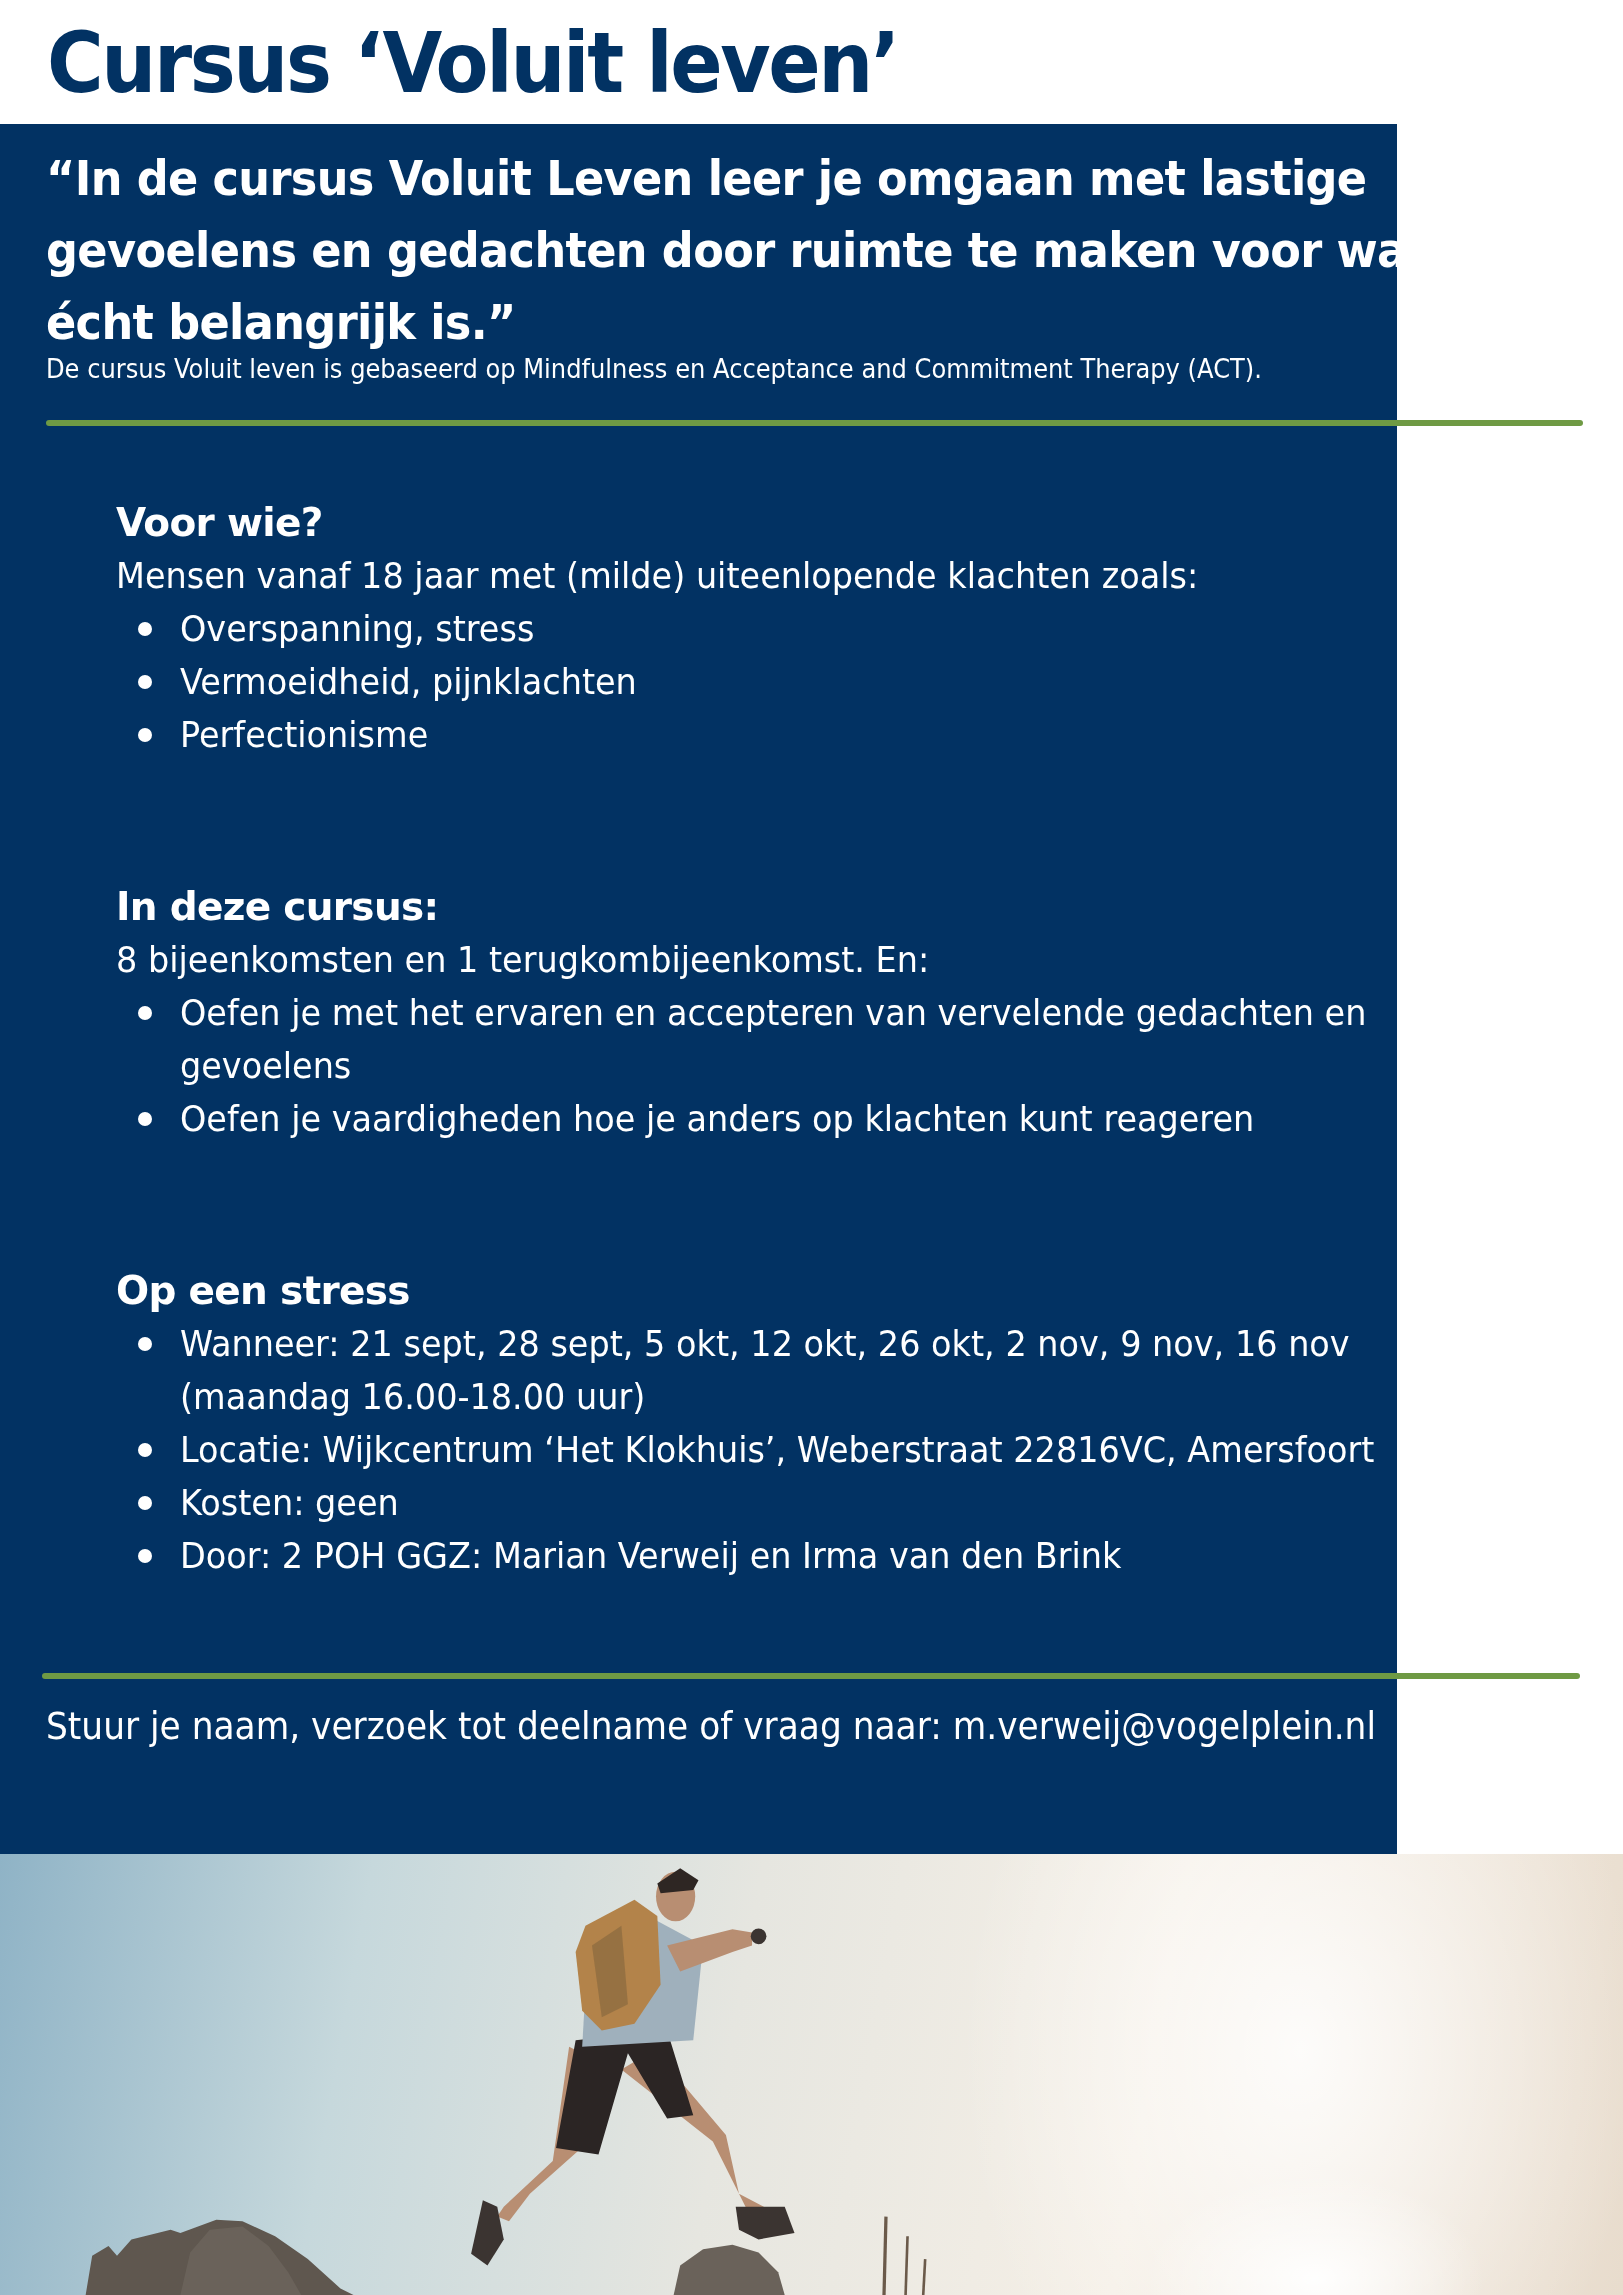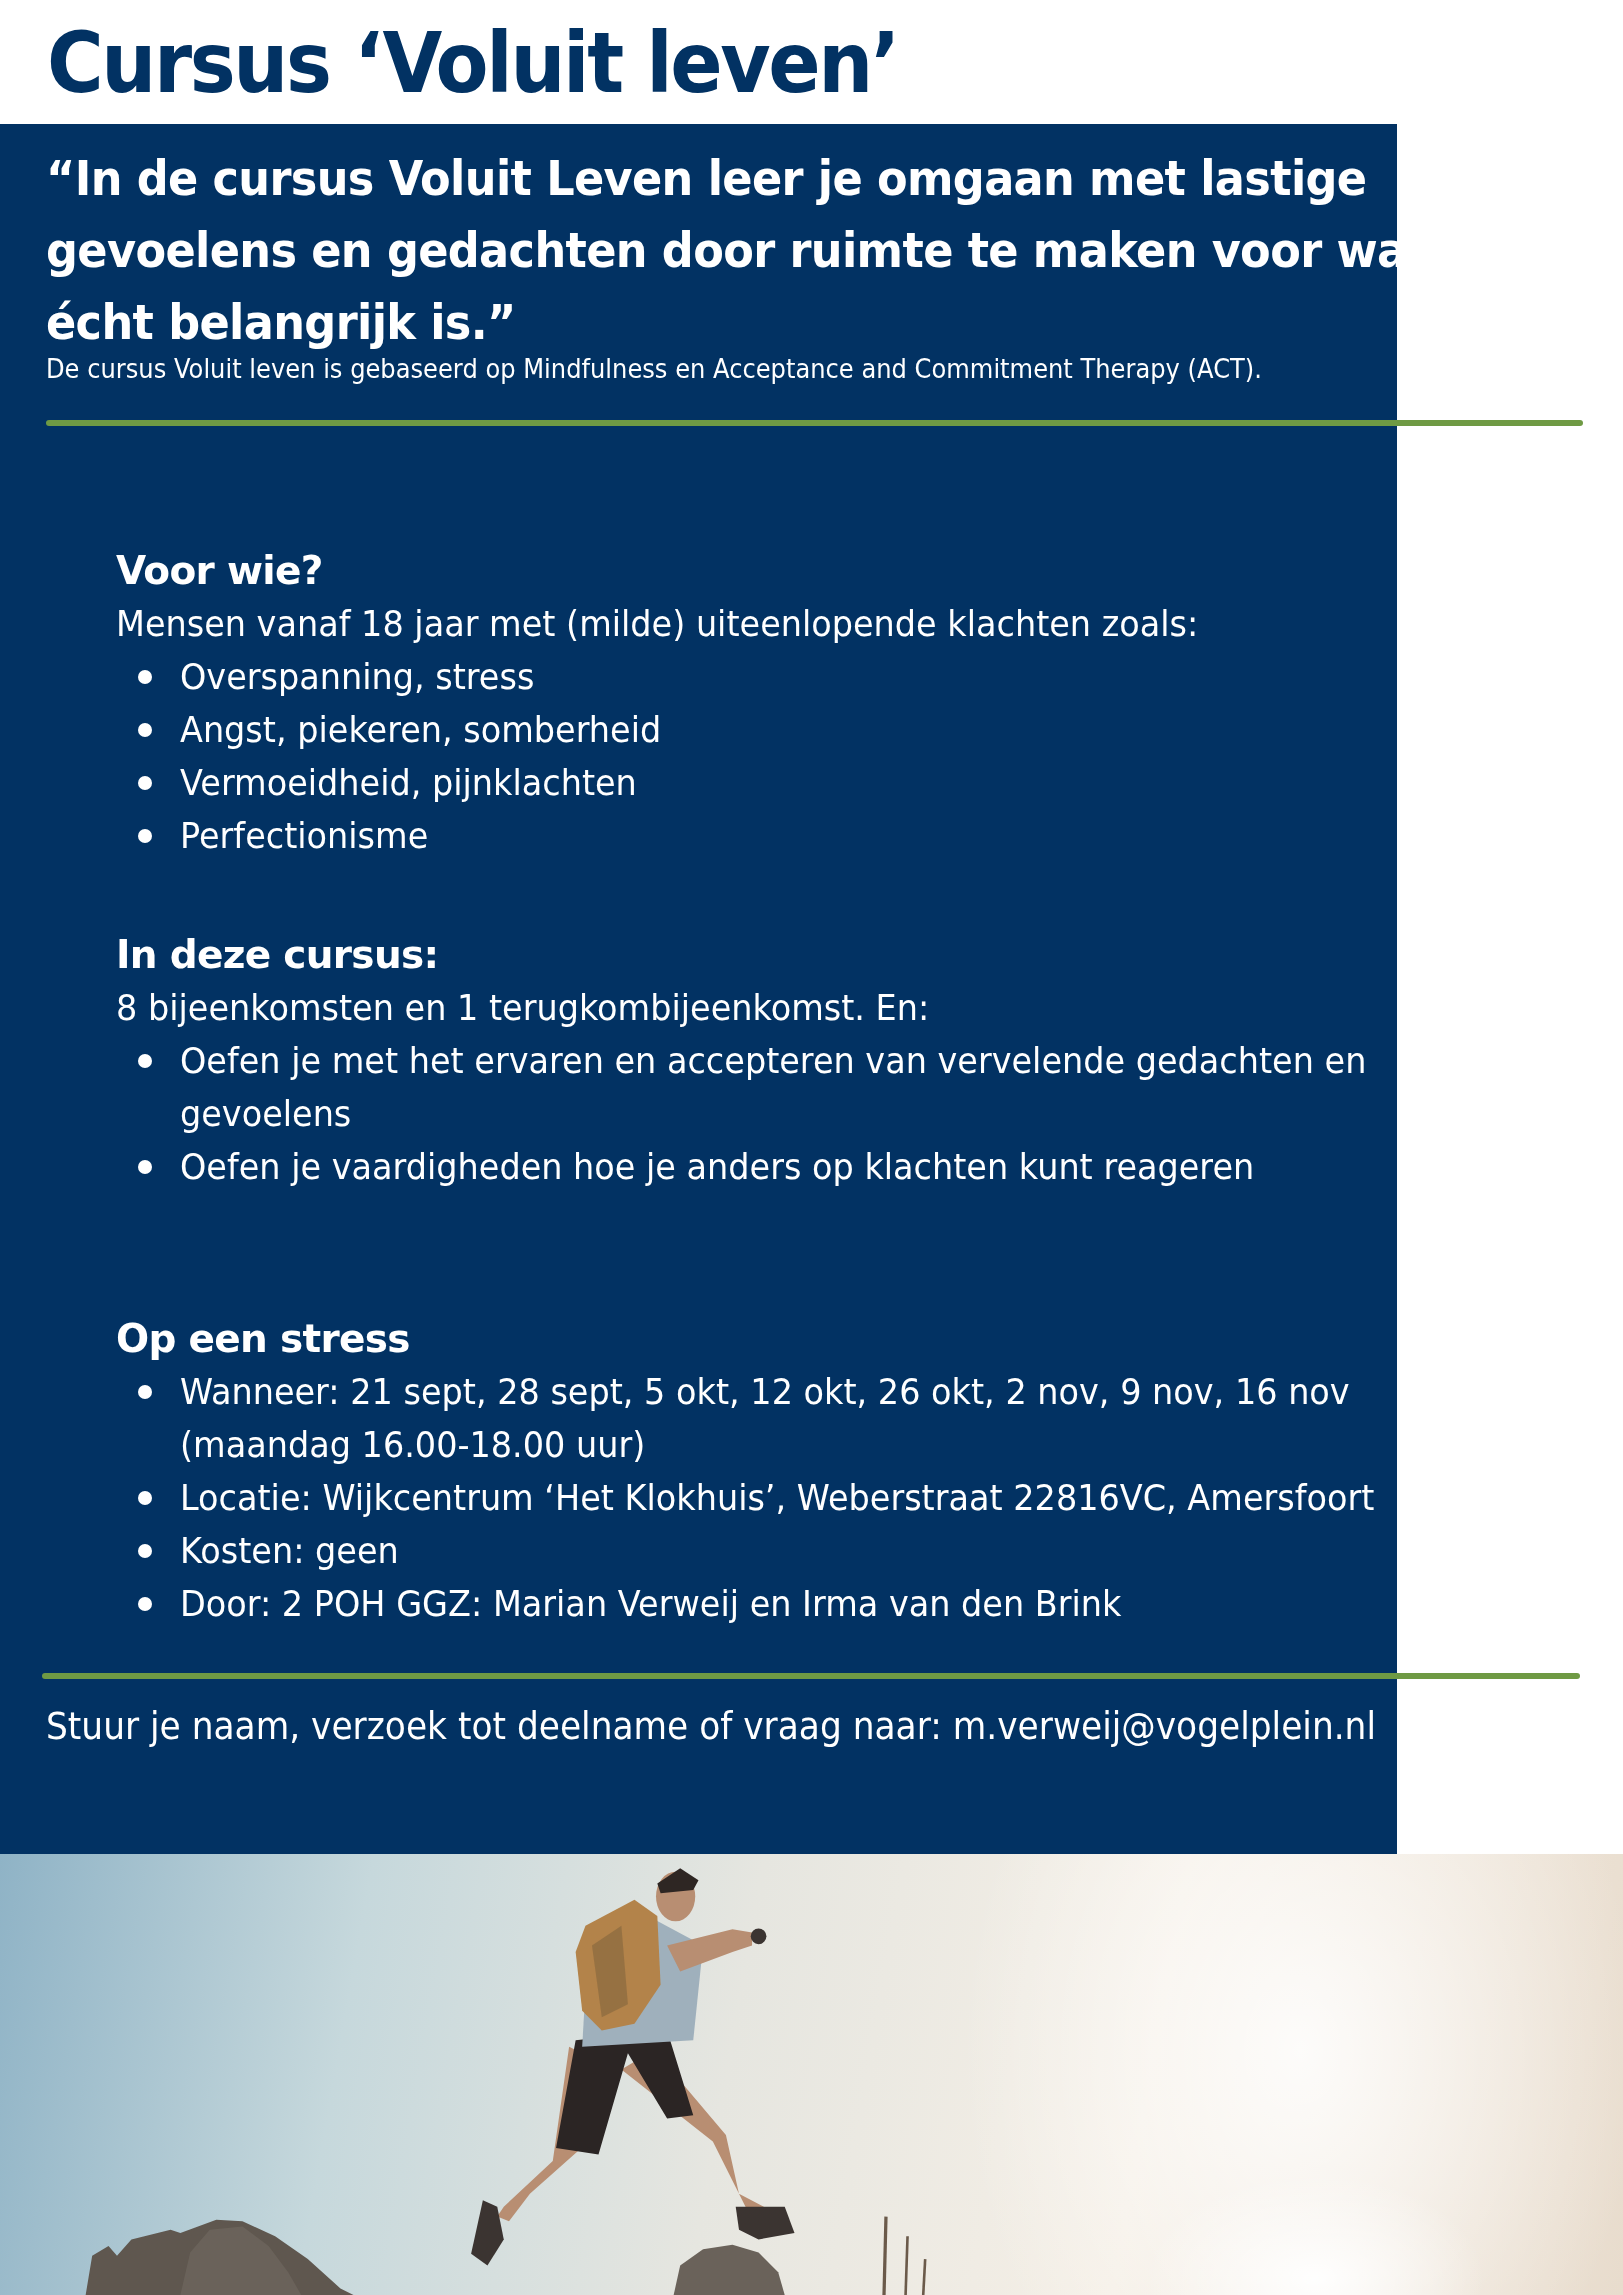--- a/index.html
+++ b/index.html
@@ -37,21 +37,21 @@
     transform: scaleX(0.93); transform-origin: left top;
   }
   .rule {
     position: absolute; height: 5.9px; border-radius: 3.3px;
     background: #6f9a44;
   }
   .rule-1 { left: 46px; top: 296px; width: 1537px; }
   .rule-2 { left: 42px; top: 1549px; width: 1538px; }
 
   .section {
-    position: absolute; left: 116px; width: 1439px; margin-top: 48px;
+    position: absolute; left: 116px; width: 1439px;
   }
   .section h2 {
     margin: 0; font-size: 39px; font-weight: bold; line-height: 52px;
     letter-spacing: -0.7px; white-space: nowrap;
   }
   .section p {
     margin: 0; font-size: 36px; line-height: 53px; white-space: nowrap;
     transform: scaleX(0.93); transform-origin: left top;
   }
   .section ul {
@@ -117,24 +117,20 @@
   <div class="section sec-voor">
     <h2>Voor wie?</h2>
     <p>Mensen vanaf 18 jaar met (milde) uiteenlopende klachten zoals:</p>
     <ul>
       <li>
           <span class="bullet"></span>
           <span class="li-text">Overspanning, stress</span>
         </li>
       <li>
           <span class="bullet"></span>
-          <span class="li-text">Angst, piekeren, somberheid</span>
-        </li>
-      <li>
-          <span class="bullet"></span>
           <span class="li-text">Vermoeidheid, pijnklachten</span>
         </li>
       <li>
           <span class="bullet"></span>
           <span class="li-text">Perfectionisme</span>
         </li>
     </ul>
   </div>
 
   <div class="section sec-cursus">

